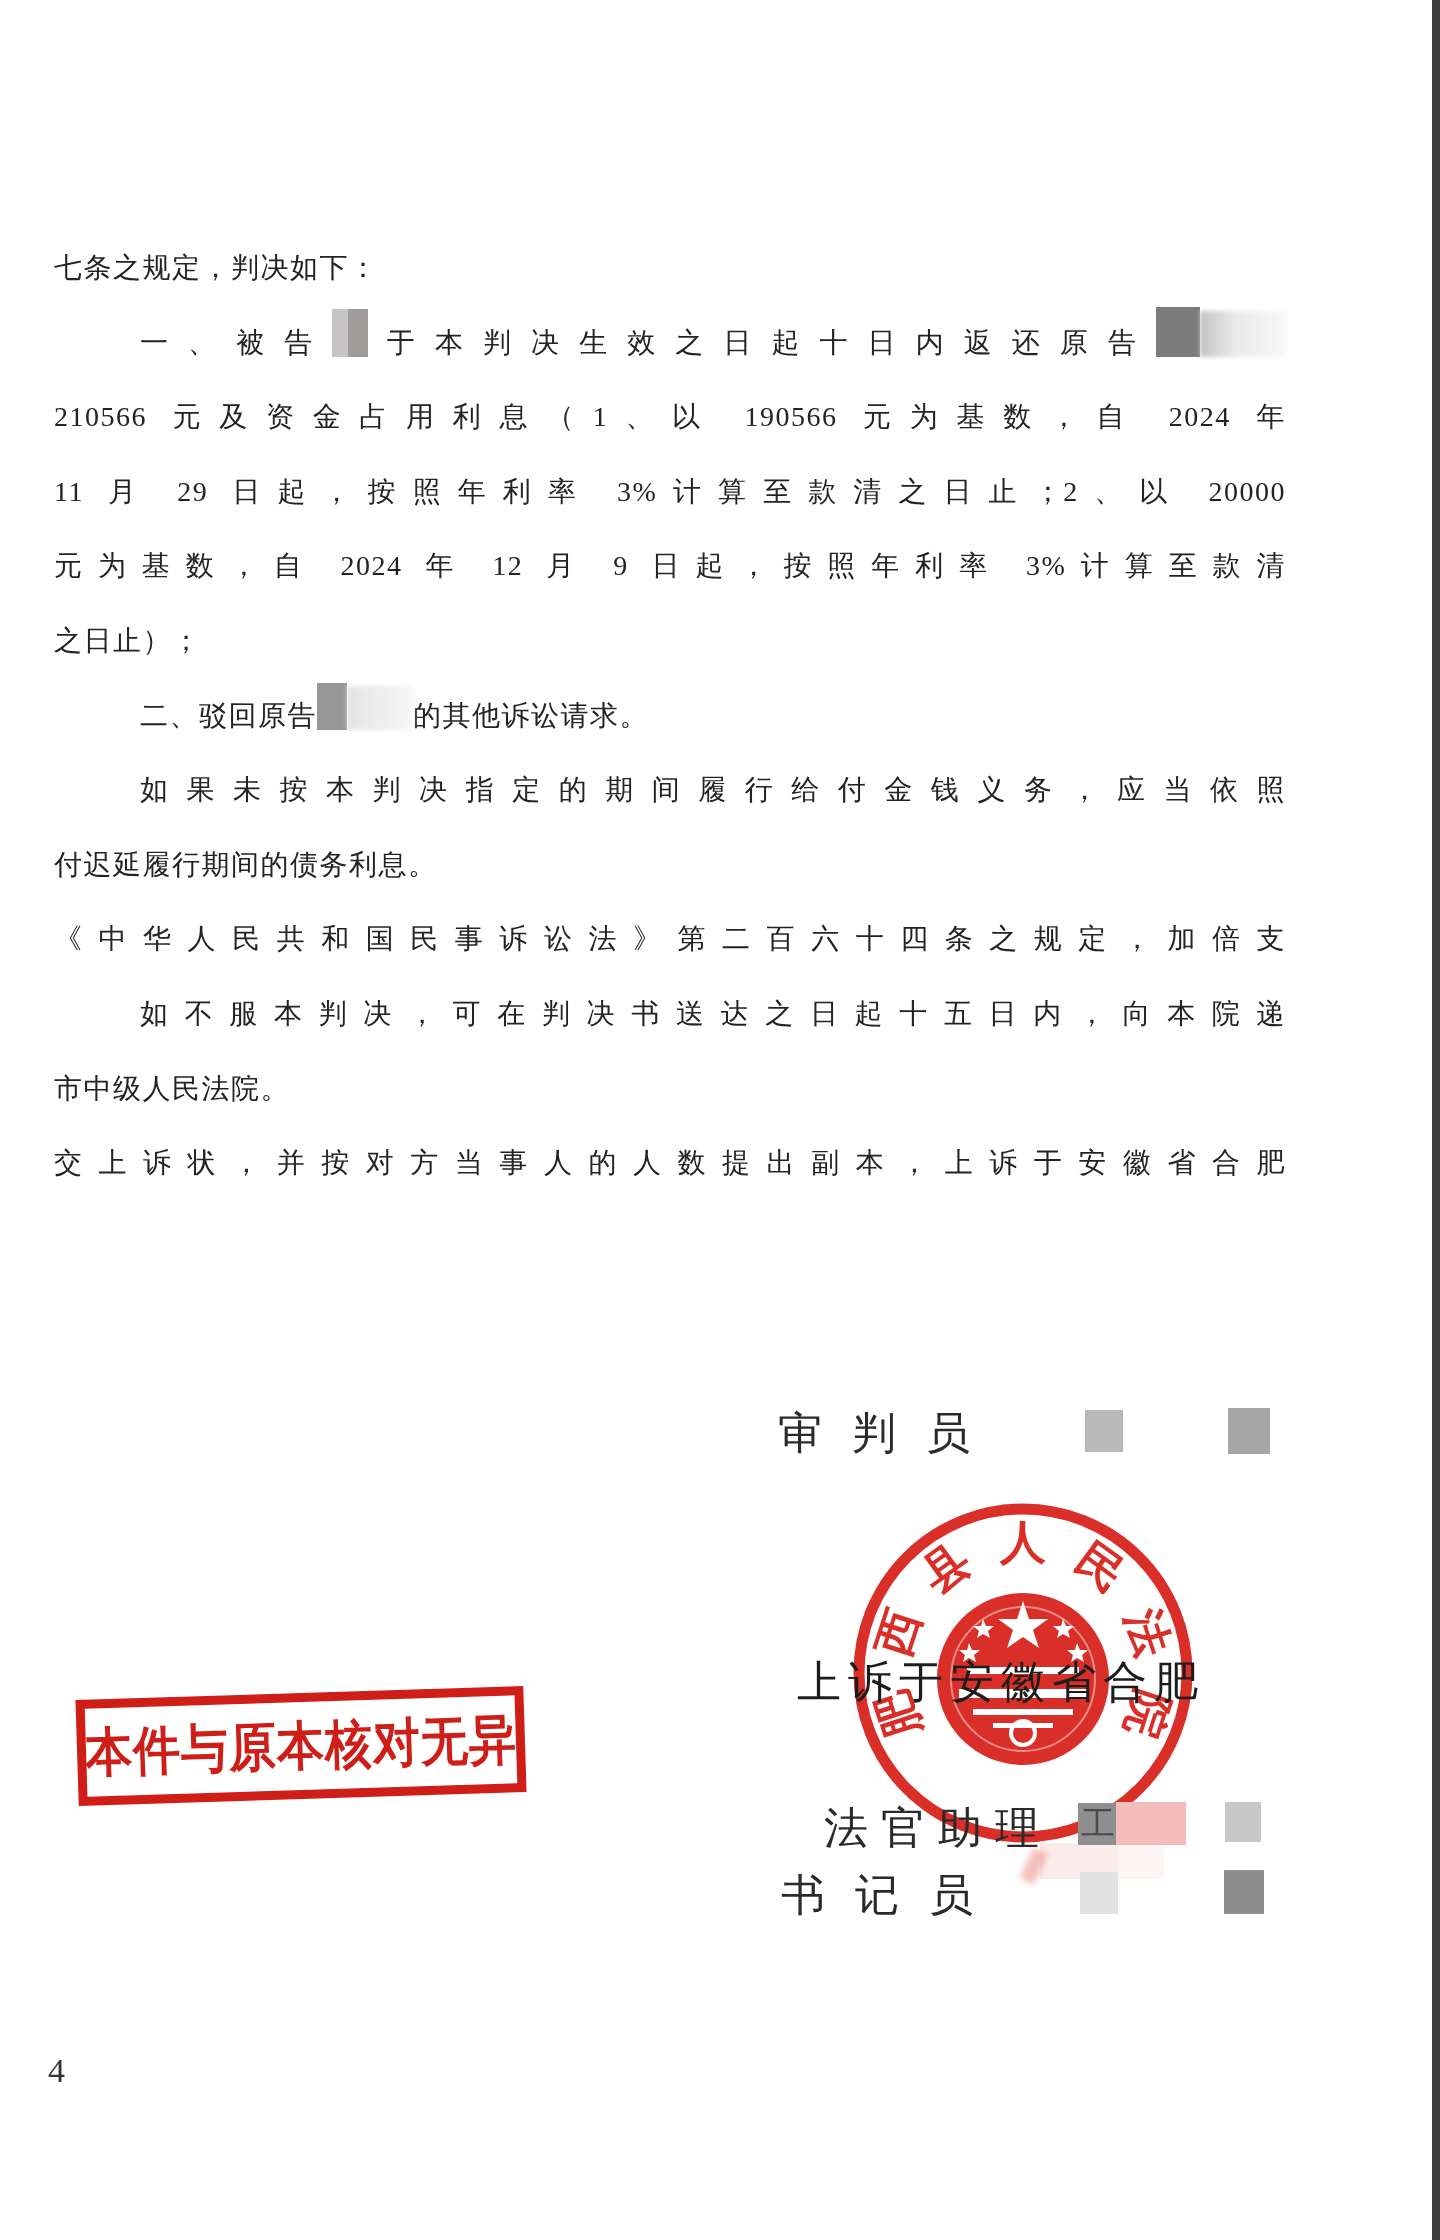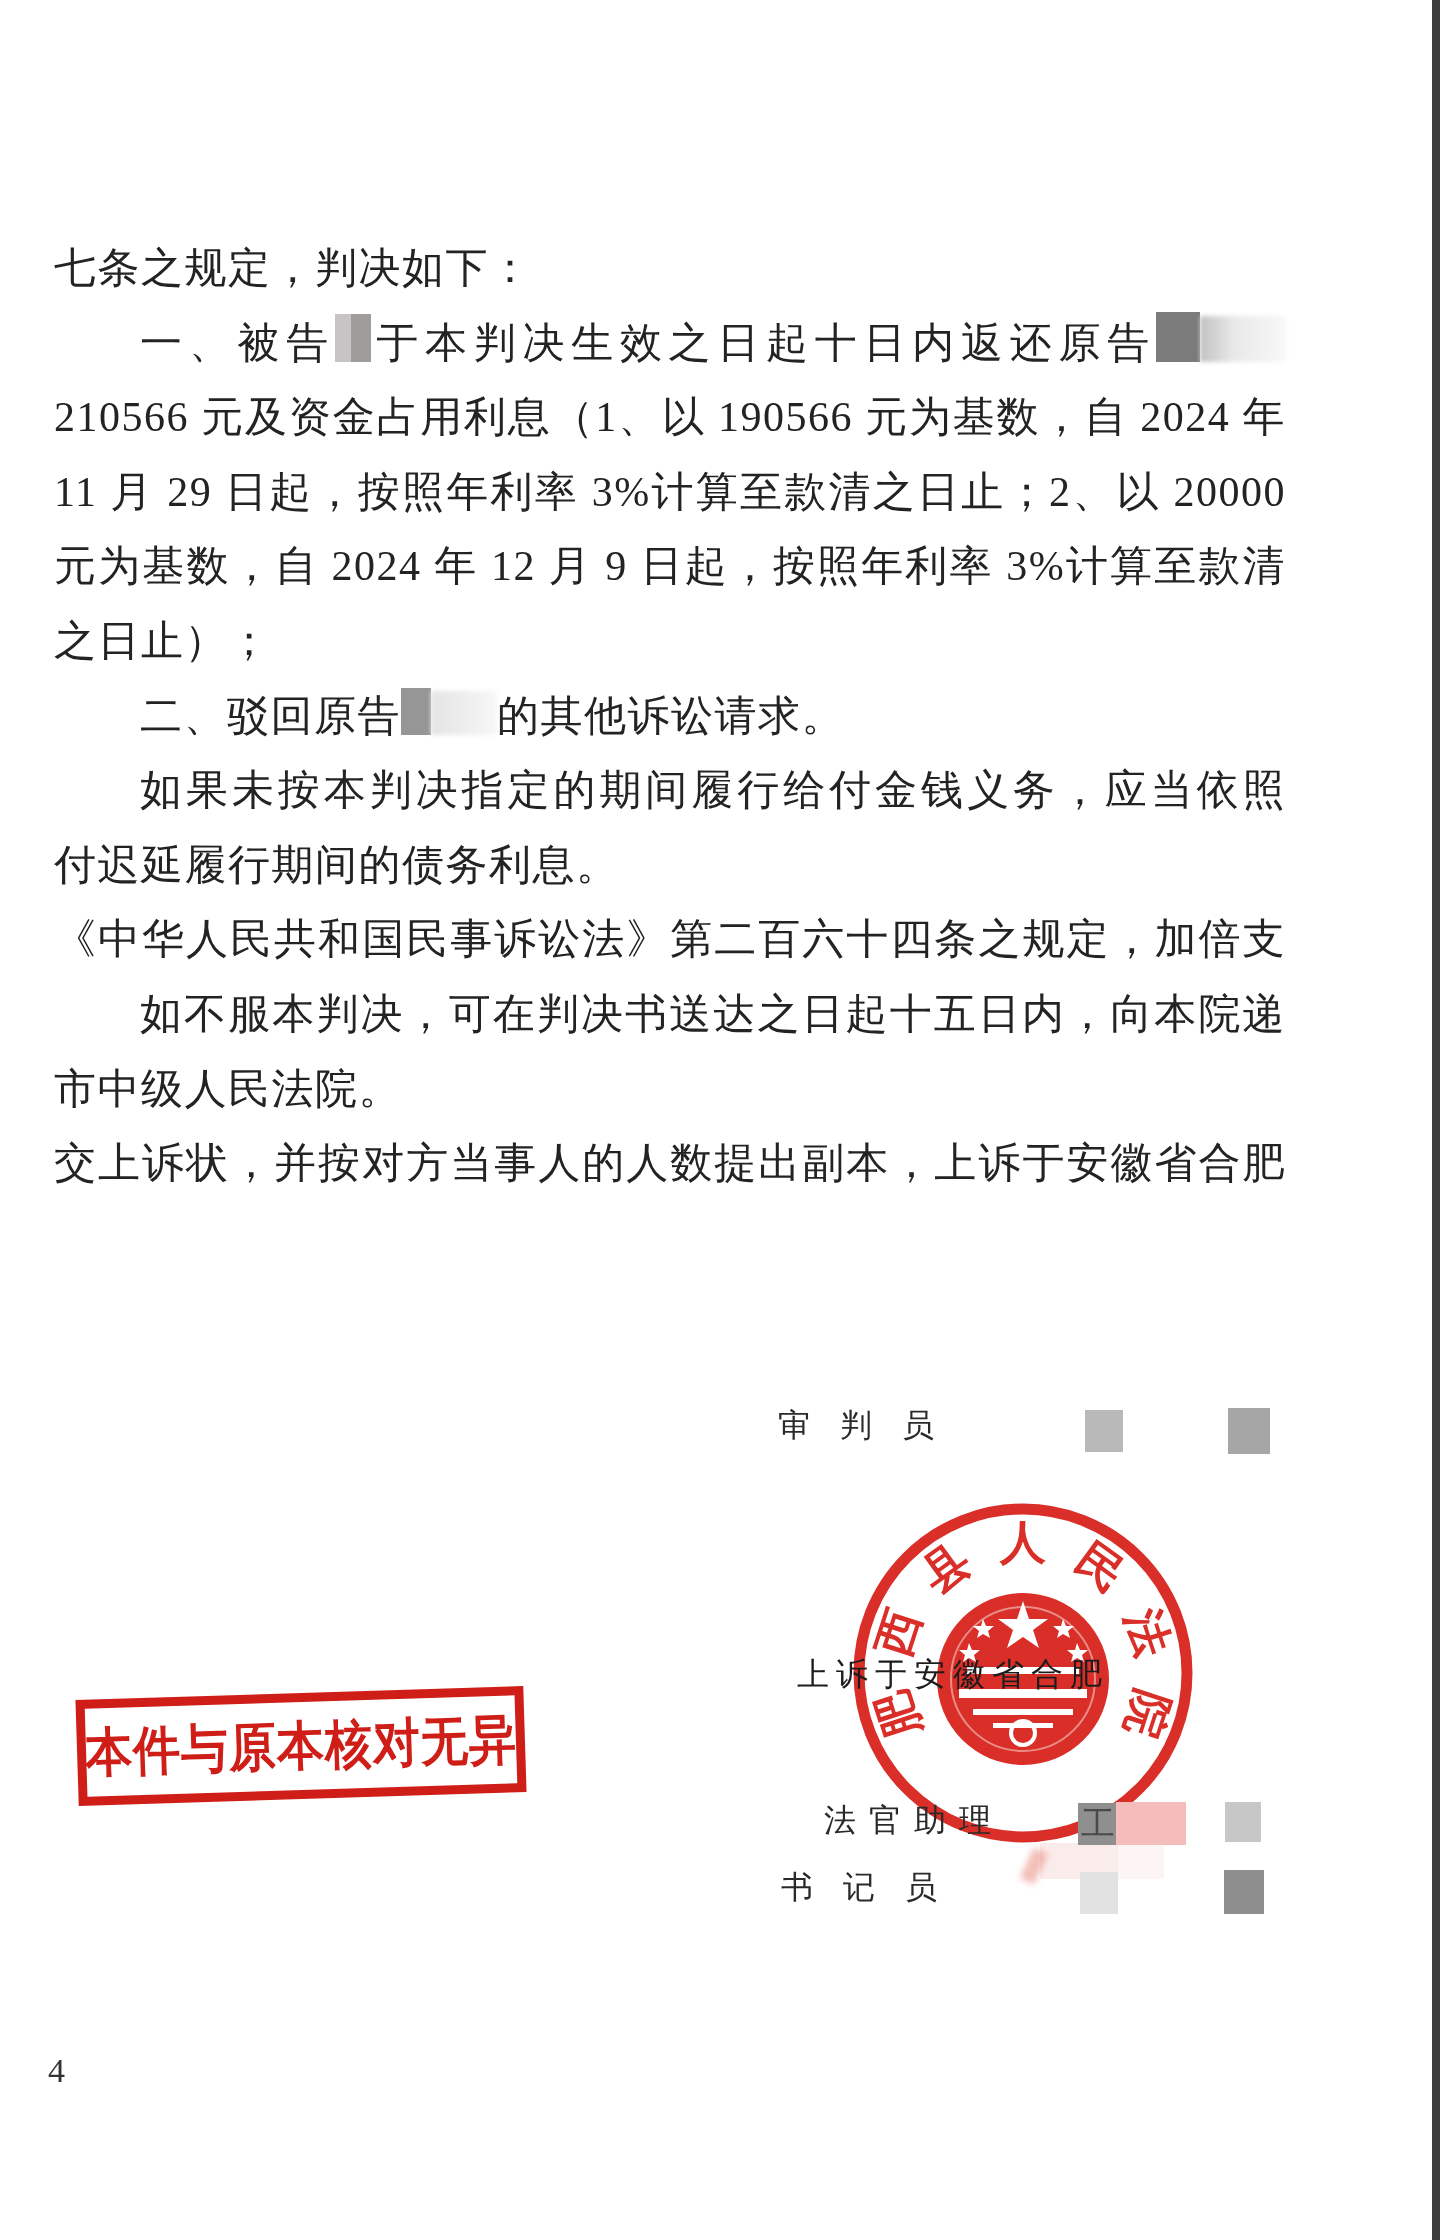--- a/index.html
+++ b/index.html
@@ -1,33 +1,33 @@
 <!DOCTYPE html>
 <html><head>
 <meta charset="utf-8">
 <style>
   html,body{margin:0;padding:0;background:#ffffff;}
   .page{position:relative;width:1440px;height:2240px;background:#ffffff;overflow:hidden;
         font-family:"Liberation Serif","DejaVu Serif",serif;color:#232323;}
   
   .body-text{position:absolute;left:54px;top:231px;width:1232px;}
-  .bline{font-size:42px;line-height:74.6px;height:74.6px;letter-spacing:1.5px;white-space:nowrap;font-family:Liberation Serif, serif;}
+  .bline{font-size:28px;line-height:74.6px;height:74.6px;letter-spacing:1.5px;white-space:nowrap;font-family:Liberation Serif, serif;}
   .j{white-space:normal;text-align:justify;text-align-last:justify;}
   .ind{text-indent:86px;}
   
   .rd{display:inline-block;vertical-align:-5px;}
   .rd-g1{width:36px;height:48px;background:linear-gradient(90deg,#c6c4c4 45%,#a09c9c 45%);}
   .rd-dk{width:44px;height:50px;background:#7b7b7b;}
   .rd-sm1{width:86px;height:46px;background:linear-gradient(90deg,#c2c2c2,#e9e9e9 40%,#f8f8f8);filter:blur(2px);}
   .rd-g2{width:30px;height:47px;background:#969696;}
   .rd-sm2{width:66px;height:44px;background:linear-gradient(90deg,#e4e4e4,#f7f7f7);filter:blur(2px);}
   .rd-wh{width:92px;height:54px;background:#f3f3f3;vertical-align:-12px;}
   
   .abs{position:absolute;}
-  .sig{font-size:32px;color:#2a2a2a;white-space:nowrap;}
+  .sig{font-size:44px;color:#2a2a2a;white-space:nowrap;}
   .judge-label{left:778px;top:1404px;letter-spacing:30px;}
   .date-line{left:797px;top:1653px;letter-spacing:7px;color:#1c1c1c;z-index:6;}
   .assist-label{left:824px;top:1799px;letter-spacing:13px;z-index:4;}
   .clerk-label{left:781px;top:1866px;letter-spacing:30px;z-index:4;}
   .box{position:absolute;}
   .bx-judge1{left:1085px;top:1410px;width:38px;height:42px;background:#b9b9b9;}
   .bx-judge2{left:1228px;top:1408px;width:42px;height:46px;background:#a6a6a6;}
   .bx-assist-name{left:1078px;top:1803px;width:40px;height:42px;background:#8f8f8f;z-index:5;
                   display:flex;align-items:center;justify-content:center;
                   font-size:34px;color:#4a4a4a;font-family:"Liberation Serif",serif;}

